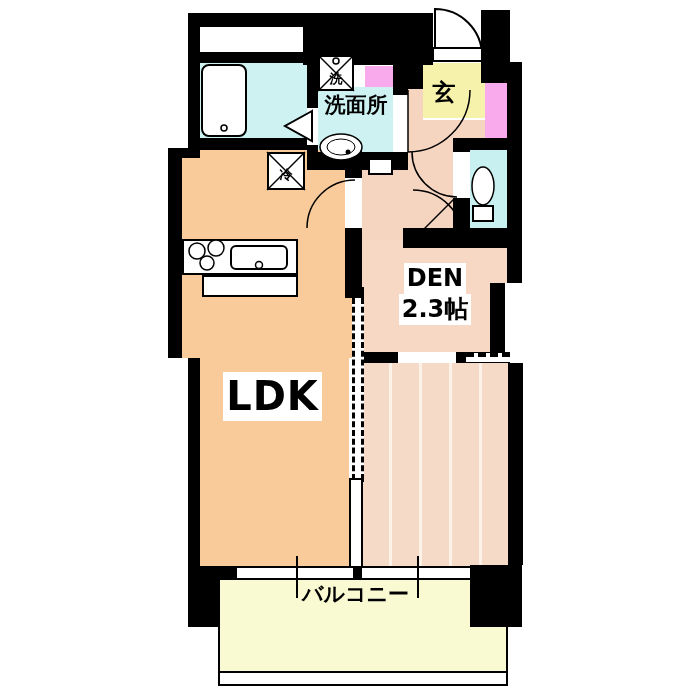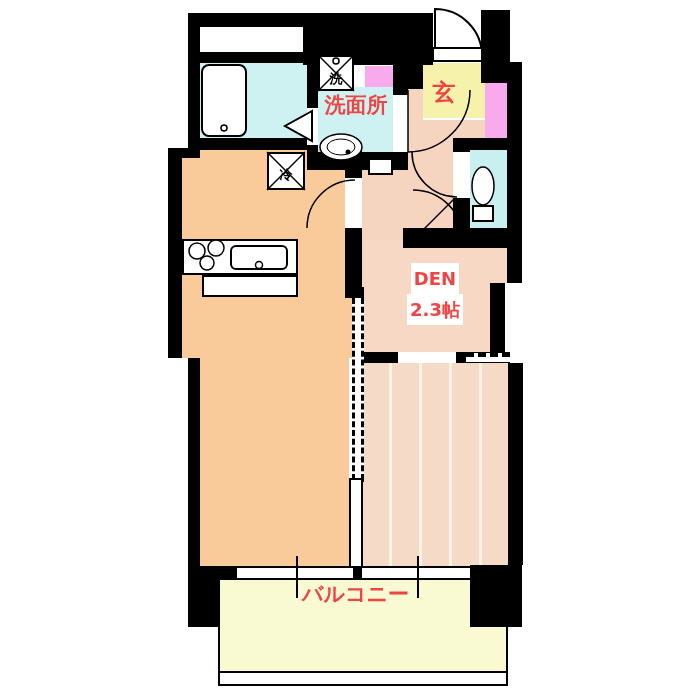--- a/index.html
+++ b/index.html
@@ -26,24 +26,24 @@
   .gap{background:#fff;}
   .whitebox{background:#fff;border:2px solid #000;box-sizing:border-box;}
   .window{background:#fff;border-top:2px solid #000;border-bottom:2px solid #000;box-sizing:border-box;}
   .tick{background:#000;}
   .dash-col{background:#fff;border-left:3px dashed #000;border-right:3px dashed #000;box-sizing:border-box;}
   .dash-row{background:#fff;border-top:4px dashed #000;box-sizing:border-box;}
   .balcony-rim{border:2px solid #000;box-sizing:border-box;}
   .balcony-band{background:#fff;border-top:2px solid #000;box-sizing:border-box;}
   .stepline{background:#ffffff;}
   
-  .room-label{color:#ef4444;font-weight:bold;text-align:center;white-space:nowrap;}
+  .room-label{color:#000000;font-weight:bold;text-align:center;white-space:nowrap;}
   .room-label span{background:#fff;padding:0 3px;display:inline-block;}
   .lbl-big{font-size:40px;line-height:49px;letter-spacing:1px;}
-  .lbl-mid{font-size:18px;line-height:31px;}
+  .lbl-mid{font-size:24px;line-height:31px;}
   .lbl-small{font-size:21px;line-height:24px;}
   .sym-label{color:#000;font-weight:bold;font-size:13px;line-height:13px;text-align:center;}
   svg{position:absolute;left:0;top:0;}
 </style>
 </head>
 <body>
 
 <div id="canvas">
 
   <div class="abs floor-bath" style="left:200px;top:63px;width:107px;height:75px;"></div>
@@ -155,21 +155,21 @@
     <circle cx="224" cy="128" r="3" fill="#fff" stroke="#000" stroke-width="1.5"></circle>
 
     <ellipse cx="341" cy="147" rx="21" ry="13" fill="#fff" stroke="#000" stroke-width="1.5"></ellipse>
     <ellipse cx="341" cy="147" rx="14" ry="8" fill="#fff" stroke="#000" stroke-width="1"></ellipse>
     <circle cx="348" cy="152" r="2.5" fill="#000"></circle>
 
     <ellipse cx="483" cy="186" rx="11" ry="19" fill="#fff" stroke="#000" stroke-width="1.5"></ellipse>
   </svg>
 
   <div class="abs room-label lbl-big" style="left:190px;top:372px;width:165px;">
-    <br>
+    <span>LDK</span><br>
   </div>
   <div class="abs room-label lbl-big" style="left:365px;top:410px;width:145px;">
     <br>
   </div>
   <div class="abs room-label lbl-mid" style="left:370px;top:263px;width:130px;">
     <span>DEN</span><br>
     <span>2.3帖</span>
   </div>
   <div class="abs room-label lbl-small" style="left:313px;top:93px;width:86px;">
     <span style="background:transparent;padding:0;">洗面所</span>

